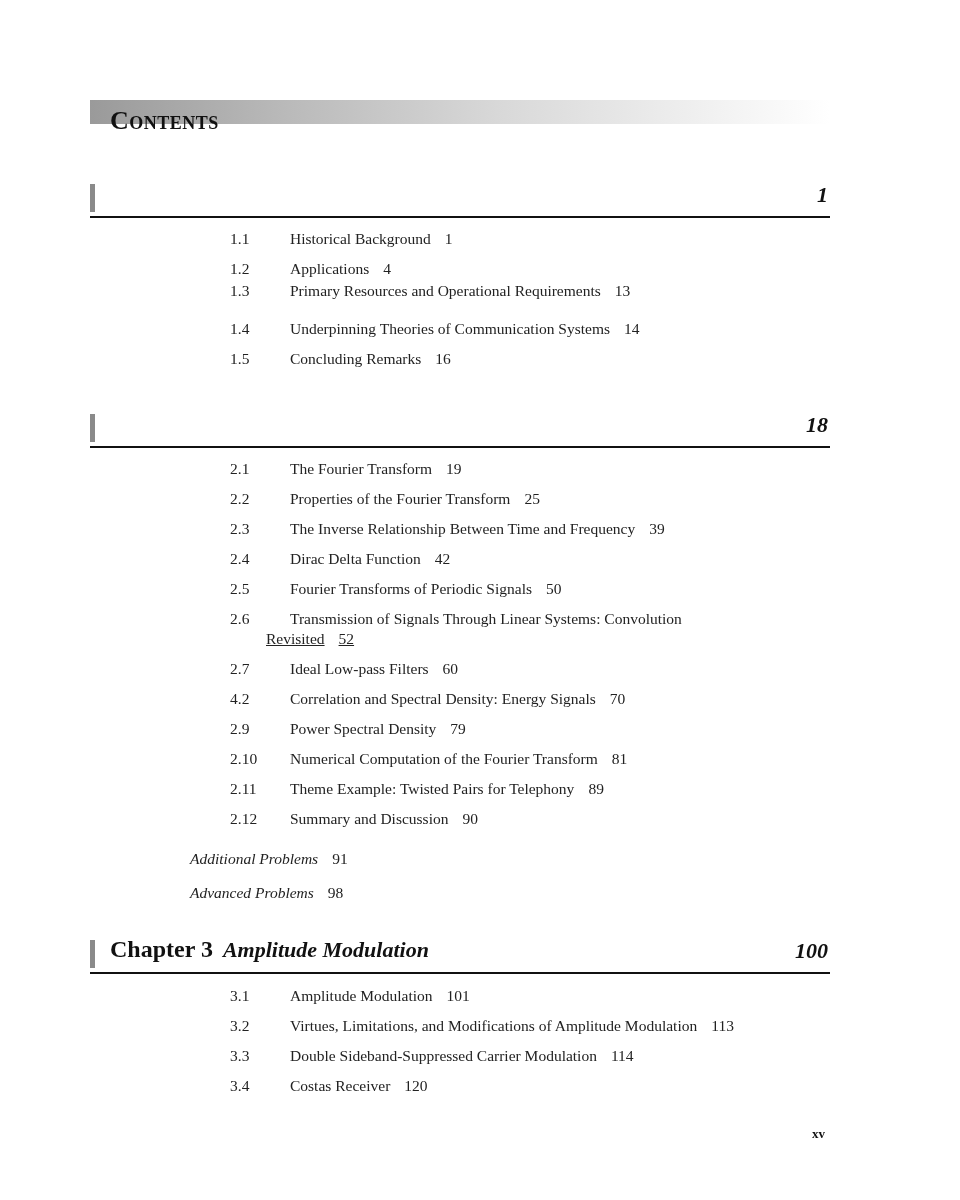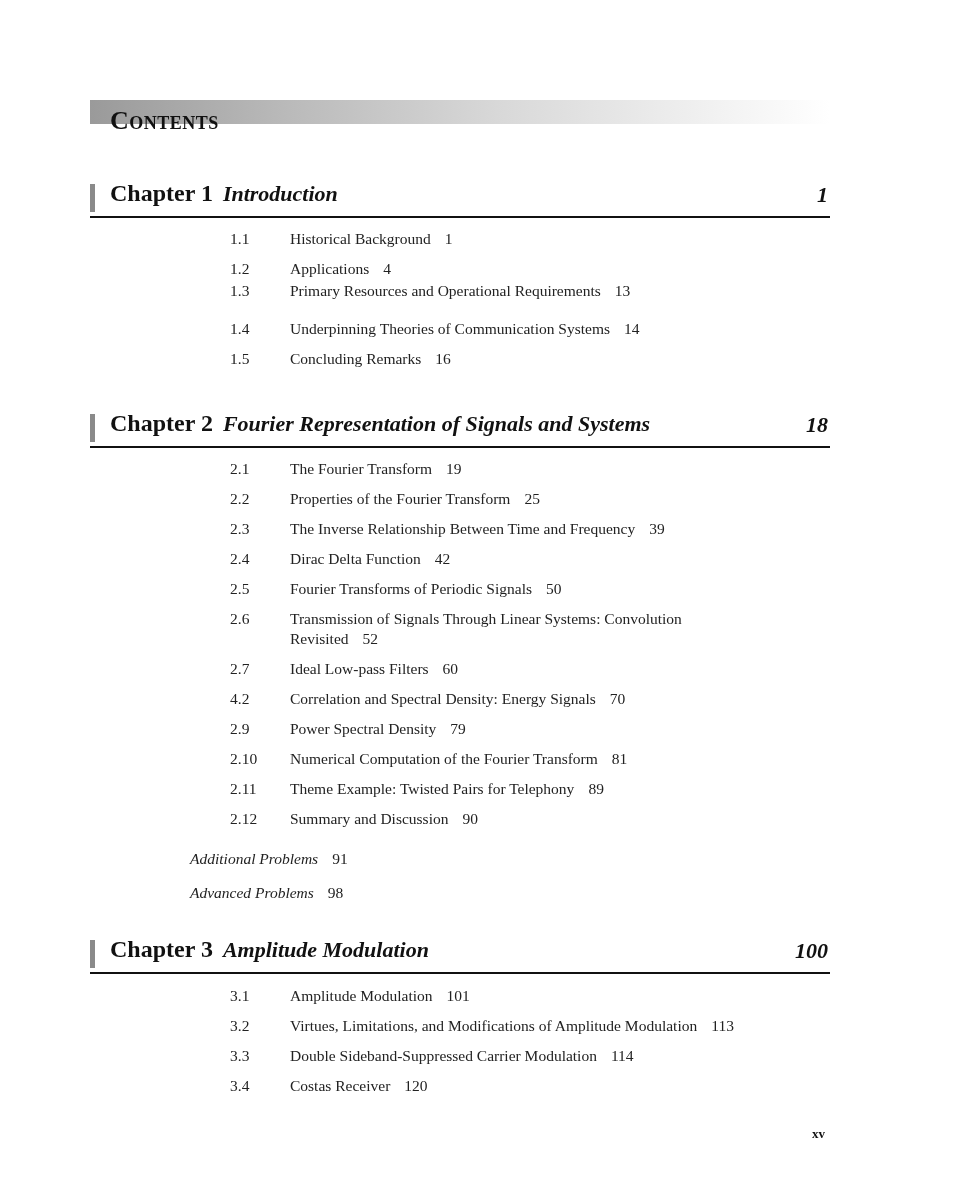--- a/index.html
+++ b/index.html
@@ -28,51 +28,49 @@
   }
   .chapter .ch-page {
     position: absolute; right: 2px; top: 2px; font-size: 22px; font-weight: bold; font-style: italic;
   }
   .section {
     position: absolute; left: 230px; font-size: 15.5px; color: #222; white-space: nowrap;
   }
   .section .num { display: inline-block; width: 60px; }
   .section .title { }
   .section .pg { margin-left: 14px; }
-  .section .cont { display: block; margin-left: 60px; margin-top: 2px; }
+  .section .cont { display: block; margin-left: 36px; margin-top: 2px; text-decoration: underline; }
   .extra {
     position: absolute; left: 190px; font-size: 15.5px; font-style: italic; color: #222; white-space: nowrap;
   }
   .extra .pg { font-style: normal; margin-left: 14px; }
   .folio {
     position: absolute; left: 812px; top: 1126px; font-size: 13px; font-weight: bold; color: #111;
   }
 </style>
 </head>
 <body>
 
 <div class="contents-band">
   <div class="contents-title">Contents</div>
 </div>
 
 <div class="chapter" style="top:180px;">
   <div class="bar"></div>
-  <div class="label"><span>Chapter 1</span><span class="ch-title">Introduction</span></div>
   <div class="ch-page">1</div>
 </div>
 
 <div class="section" style="top:230px;"><span class="num">1.1</span><span class="title">Historical Background</span><span class="pg">1</span></div>
 <div class="section" style="top:260px;"><span class="num">1.2</span><span class="title">Applications</span><span class="pg">4</span></div>
 <div class="section" style="top:282px;"><span class="num">1.3</span><span class="title">Primary Resources and Operational Requirements</span><span class="pg">13</span></div>
 <div class="section" style="top:320px;"><span class="num">1.4</span><span class="title">Underpinning Theories of Communication Systems</span><span class="pg">14</span></div>
 <div class="section" style="top:350px;"><span class="num">1.5</span><span class="title">Concluding Remarks</span><span class="pg">16</span></div>
 
 <div class="chapter" style="top:410px;">
   <div class="bar"></div>
-  <div class="label"><span>Chapter 2</span><span class="ch-title">Fourier Representation of Signals and Systems</span></div>
   <div class="ch-page">18</div>
 </div>
 
 <div class="section" style="top:460px;"><span class="num">2.1</span><span class="title">The Fourier Transform</span><span class="pg">19</span></div>
 <div class="section" style="top:490px;"><span class="num">2.2</span><span class="title">Properties of the Fourier Transform</span><span class="pg">25</span></div>
 <div class="section" style="top:520px;"><span class="num">2.3</span><span class="title">The Inverse Relationship Between Time and Frequency</span><span class="pg">39</span></div>
 <div class="section" style="top:550px;"><span class="num">2.4</span><span class="title">Dirac Delta Function</span><span class="pg">42</span></div>
 <div class="section" style="top:580px;"><span class="num">2.5</span><span class="title">Fourier Transforms of Periodic Signals</span><span class="pg">50</span></div>
 <div class="section" style="top:610px;"><span class="num">2.6</span><span class="title">Transmission of Signals Through Linear Systems: Convolution</span><span class="cont"><span>Revisited</span><span class="pg">52</span></span></div>
 <div class="section" style="top:660px;"><span class="num">2.7</span><span class="title">Ideal Low-pass Filters</span><span class="pg">60</span></div>

